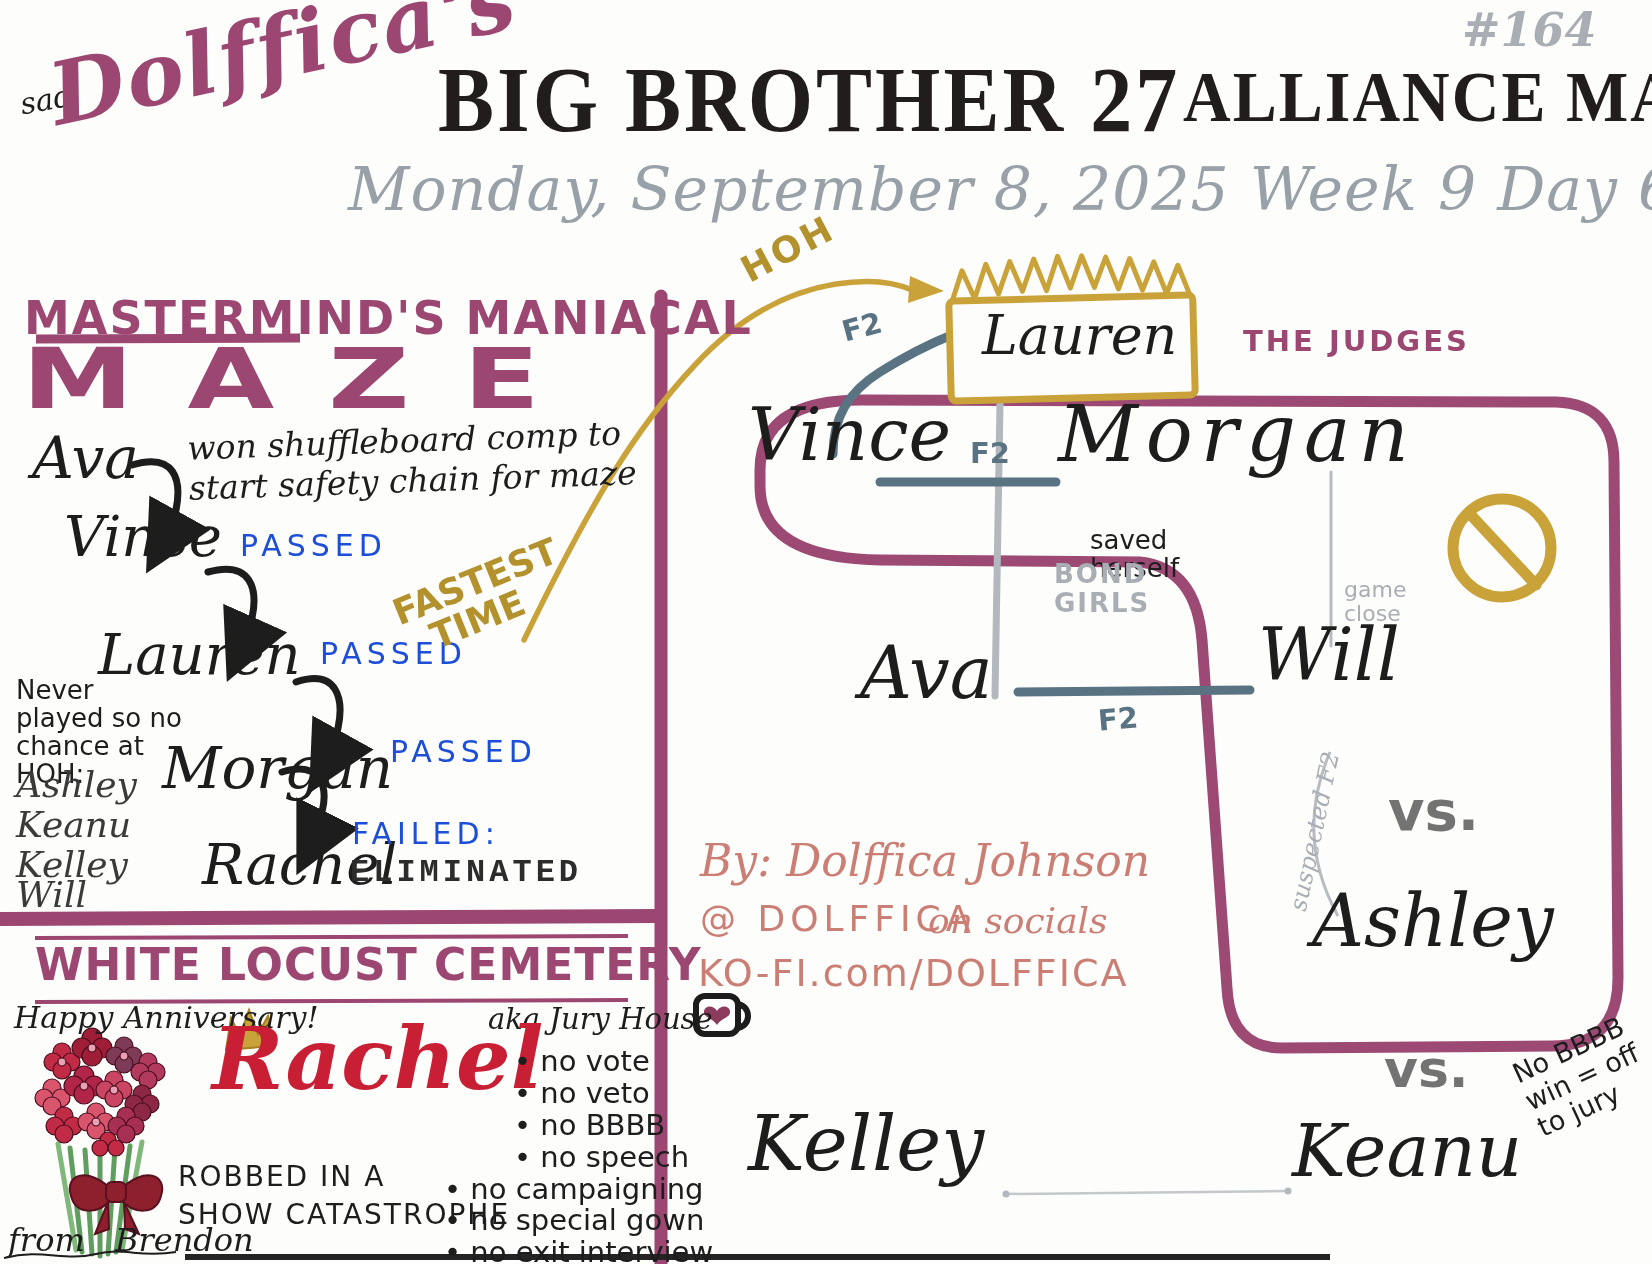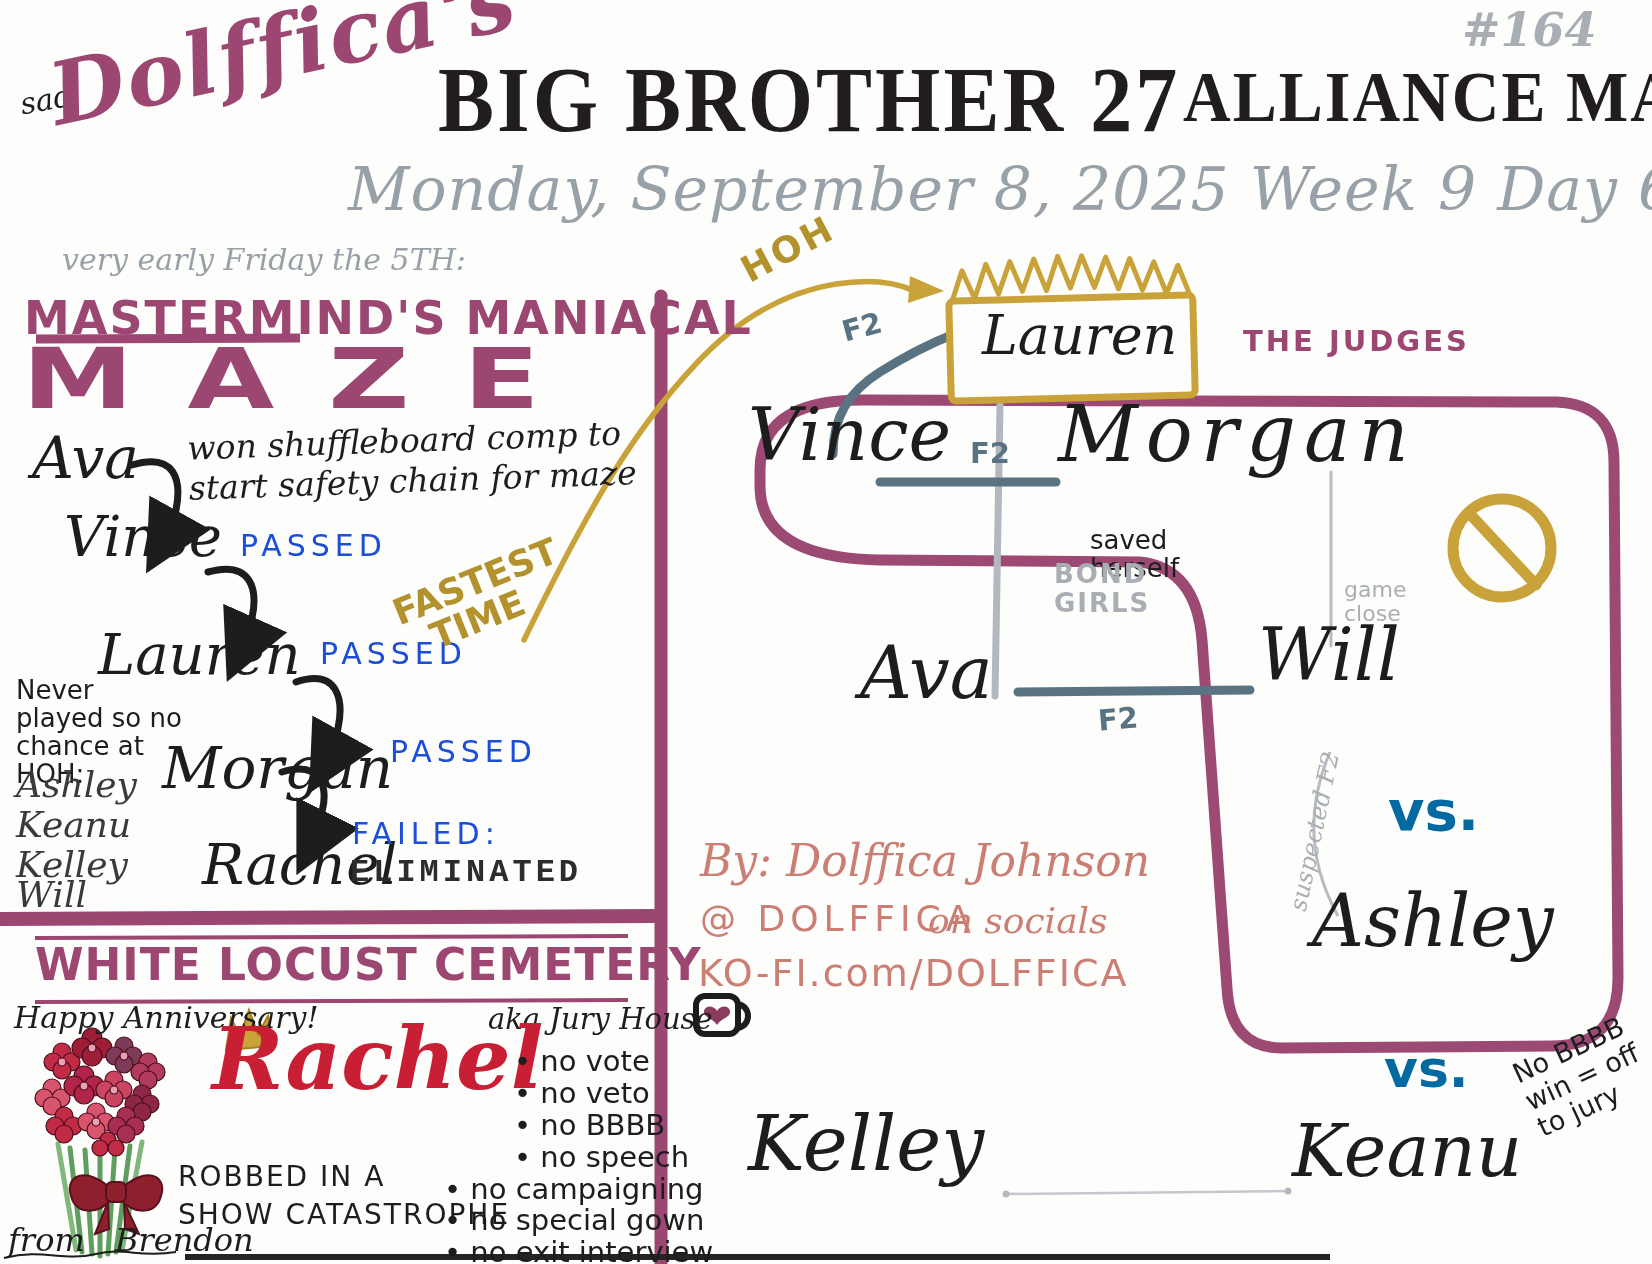--- a/index.html
+++ b/index.html
@@ -39,21 +39,21 @@
   .nevername{font-size:36px;color:#3a3a3a;}
 
   .hoh{left:735px;top:256px;font-size:36px;font-weight:bold;letter-spacing:3px;transform:rotate(-28deg);transform-origin:0 0;}
   .judgeslbl{left:1243px;top:326px;font-size:29px;font-weight:bold;letter-spacing:3px;}
   .mapname{font-size:72px;}
   .f2{font-size:29px;font-weight:bold;}
   .savedh{left:1090px;top:526px;font-size:26px;line-height:1.08;}
   .gameclose{left:1344px;top:578px;font-size:22px;line-height:1.1;}
   .bondgirls{left:1054px;top:560px;font-size:26px;font-weight:bold;letter-spacing:2px;line-height:1.12;}
   .suspected{left:1286px;top:908px;font-size:24px;transform:rotate(-78deg);transform-origin:0 0;}
-  .vs{font-weight:bold;color:#0369a1;}
+  .vs{font-weight:bold;color:#737373;}
   .jurynote{left:1508px;top:1062px;font-size:27px;line-height:1.1;transform:rotate(-25deg);transform-origin:0 0;}
 
   .byline{left:700px;top:838px;font-size:44px;}
   .handle{left:700px;top:900px;font-size:36px;letter-spacing:5px;}
   .handlesfx{left:928px;top:902px;font-size:36px;}
   .kofi{left:698px;top:954px;font-size:38px;letter-spacing:2px;}
 
   .cemheading{left:35px;top:942px;width:592px;text-align:center;font-size:44px;font-weight:600;letter-spacing:1px;}
   .anniv{left:14px;top:1002px;font-size:30px;}
   .aka{left:488px;top:1004px;font-size:29px;}
@@ -238,21 +238,20 @@
 
     <path d="M4,1258 C44,1248 62,1262 96,1254 C124,1247 140,1258 176,1252" fill="none" stroke="#1d1d1d" stroke-width="2"></path>
   </svg>
 
   <span class="t script ink sad">sad</span>
   <span class="t script purple artist">Dolffica's</span>
   <span class="t title1">BIG BROTHER 27</span>
   <span class="t title2">ALLIANCE MAP</span>
   <span class="t script gray issue">#164</span>
   <span class="t script dgray dateline">Monday, September 8, 2025   Week 9   Day 63</span>
-  <span class="t script dgray timenote">very early Friday the 5TH:</span>
 
   <span class="t print purple mm1">MASTERMIND'S MANIACAL</span>
   <span class="t print purple mm2">MAZE</span>
   <div class="t script ink shuffle">won shuffleboard comp to start safety chain for maze</div>
 
   <span class="t script ink chain-name" style="left:32px;top:428px;font-size:58px;">Ava</span>
   <span class="t script ink chain-name" style="left:64px;top:508px;">Vince</span>
   <span class="t print passed" style="left:240px;top:530px;">PASSED</span>
   <span class="t script ink chain-name" style="left:98px;top:626px;">Lauren</span>
   <span class="t print passed" style="left:320px;top:638px;">PASSED</span>

